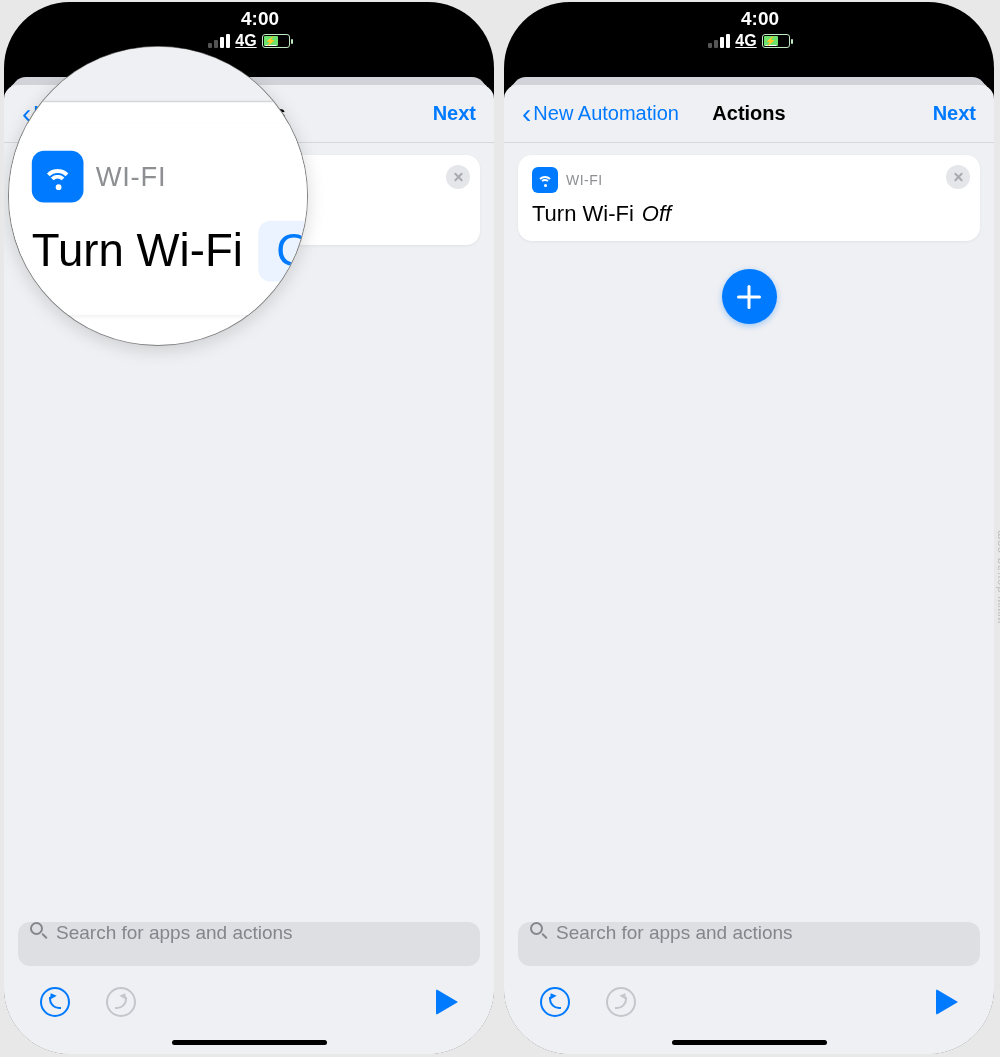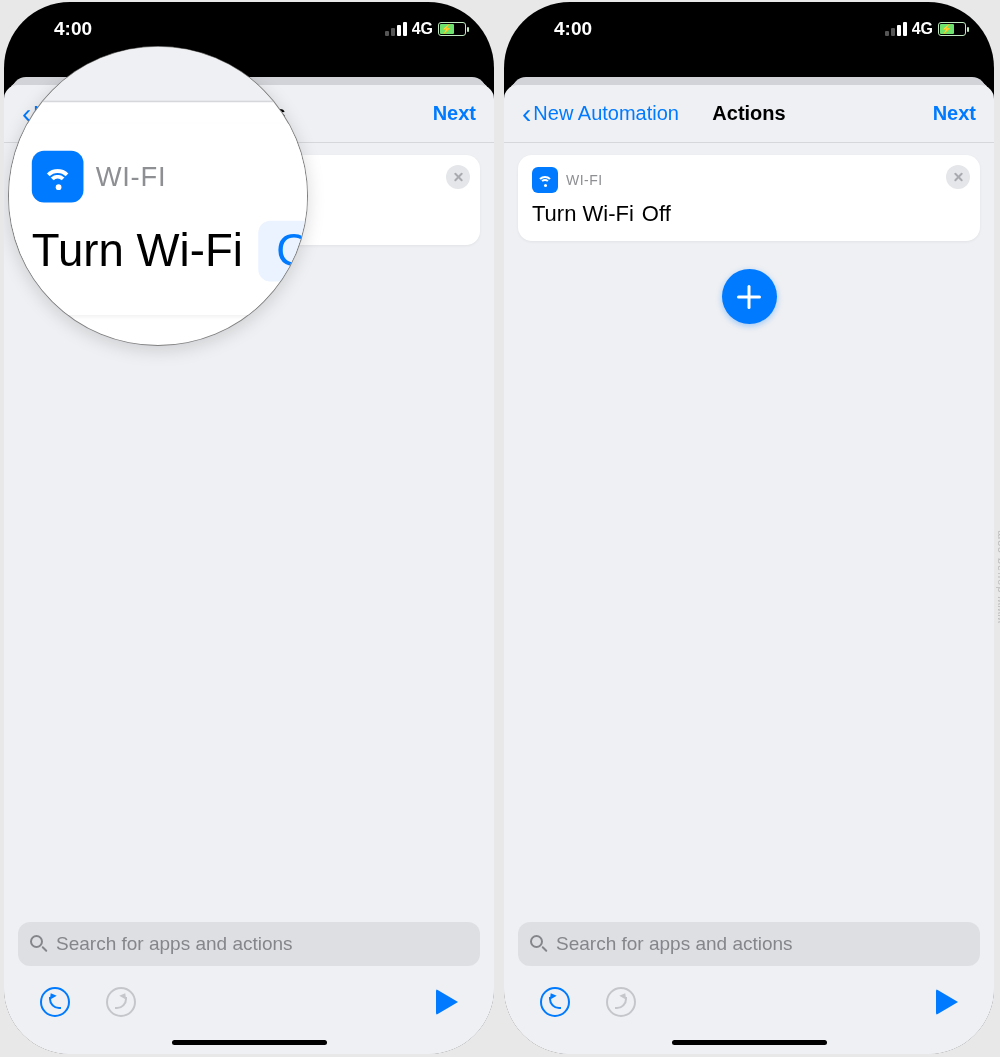--- a/index.html
+++ b/index.html
@@ -29,23 +29,24 @@
     height: 48px;
     display: flex;
     justify-content: space-between;
     align-items: center;
     padding: 6px 28px 0 28px;
     color: #fff;
     font-size: 19px;
     font-weight: 600;
     position: relative;
     z-index: 3;
+    flex-direction: column;
   }
   .status-left { padding-left: 22px; }
-  .status-right { display:flex; align-items:center; gap:5px; }
+  .status-right { display:flex; align-items:center; gap:5px;text-decoration:underline; }
   .sig-bars { display:flex; align-items:flex-end; gap:2px; height:14px;}
   .sig-bars span { width:4px; background:#555; border-radius:1px;}
   .sig-bars span:nth-child(1){height:5px;}
   .sig-bars span:nth-child(2){height:8px;}
   .sig-bars span:nth-child(3){height:11px;background:#fff;}
   .sig-bars span:nth-child(4){height:14px;background:#fff;}
   .net-label { font-size:16px; font-weight:600; }
   .battery {
     width:28px; height:14px; border:1.5px solid #c0e8c0; border-radius:3px;
     position:relative; display:flex; align-items:center; padding:1px;
@@ -176,20 +177,21 @@
   }
   .param-chip{
     background:#eaf3ff;
     color:#007aff;
     border-radius:8px;
     padding:2px 10px;
     font-weight:400;
   }
   .param-plain{
     color:#000;
+    font-style:italic;
   }
 
   .add-btn{
     width:55px;height:55px;
     background:#007aff;
     border-radius:50%;
     margin:28px auto 0 auto;
     position:relative;
     box-shadow:0 2px 6px rgba(0,122,255,0.35);
   }
@@ -201,21 +203,20 @@
   .add-btn:after{width:3px;height:24px;}
 
   .bottom-area{
     padding:10px 14px 0 14px;
   }
   .search-field{
     background:#dedfe3;
     border-radius:12px;
     height:44px;
     display:flex;
-    align-items:center;
     gap:8px;
     padding:0 12px;
     color:#85868b;
     font-size:19px;
   }
   .mag{
     width:18px;height:18px;position:relative;flex-shrink:0;
   }
   .mag-circle{width:13px;height:13px;border:2px solid #85868b;border-radius:50%;position:absolute;left:0;top:0;}
   .mag-handle{width:7px;height:2px;background:#85868b;position:absolute;left:11px;top:13px;transform:rotate(45deg);border-radius:1px;}

